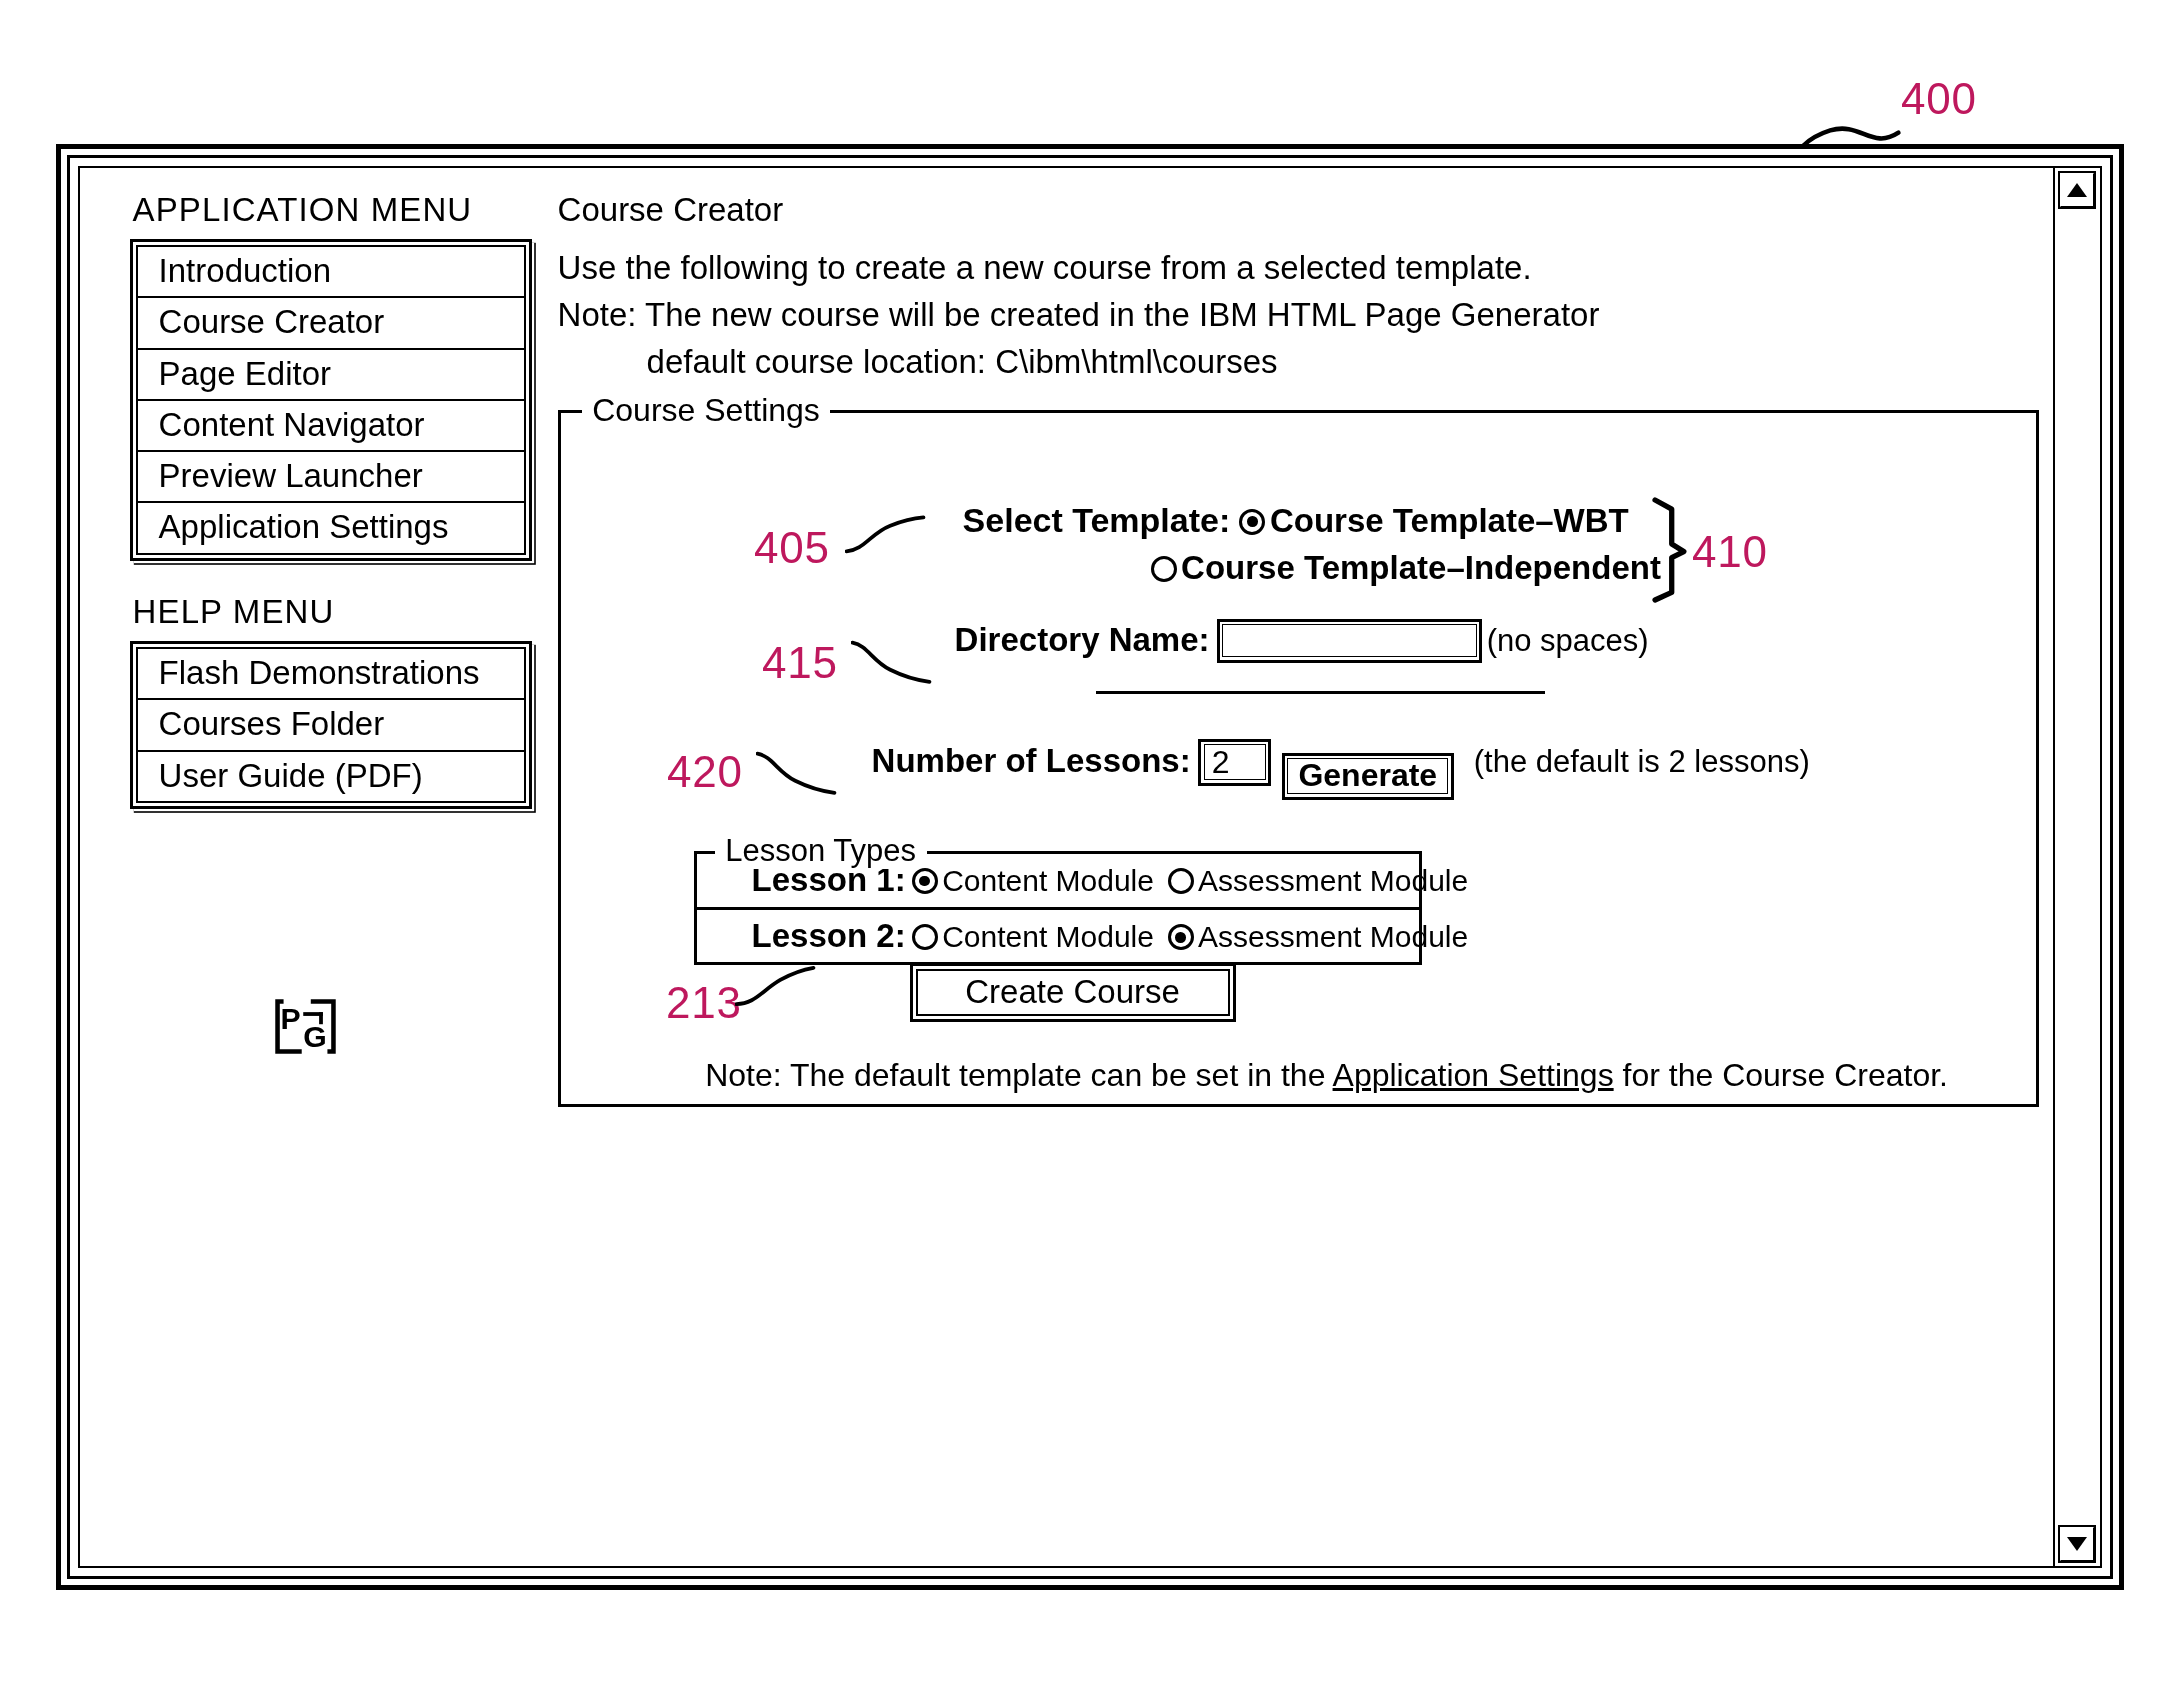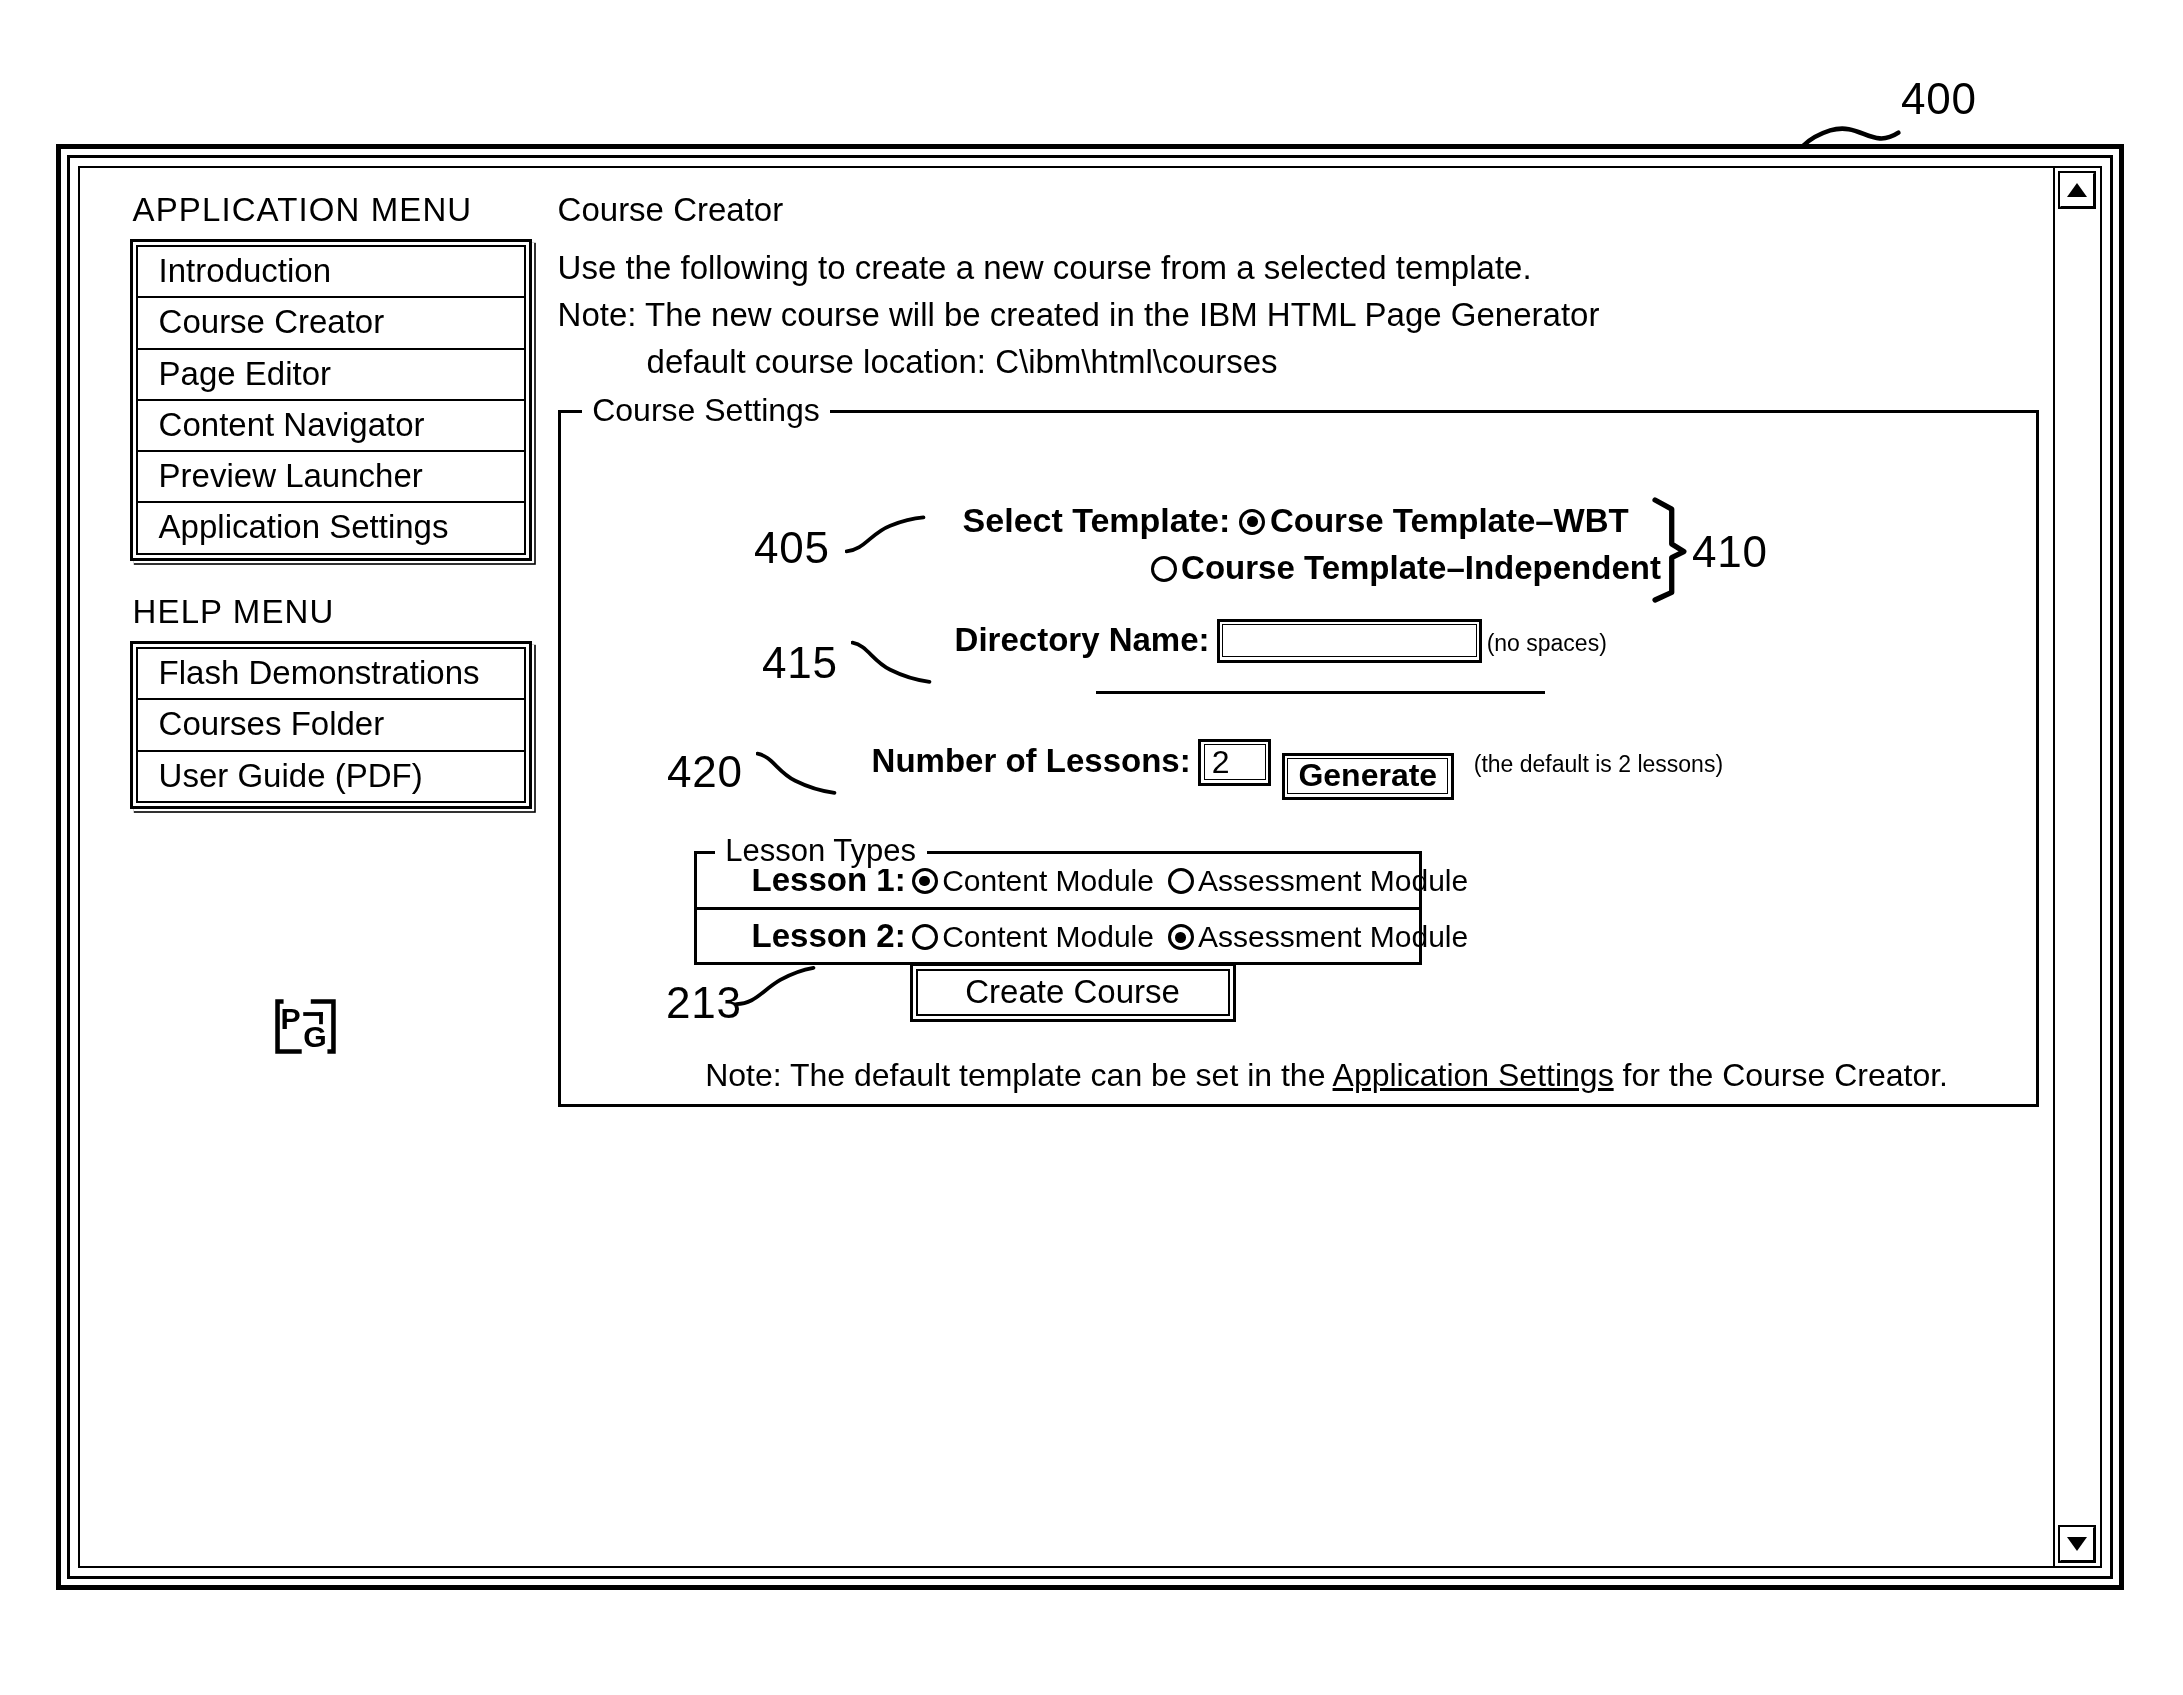--- a/index.html
+++ b/index.html
@@ -16,21 +16,21 @@
     color: #000000;
     overflow: hidden;
   }
 
   
   .callout {
     position: absolute;
     font-family: "Liberation Sans", sans-serif;
     font-size: 44px;
     letter-spacing: 0.8px;
-    color: #000000;
+    color: #be185d;
     white-space: nowrap;
   }
   .leader { position: absolute; pointer-events: none; }
 
   
   #window-frame {
     position: absolute;
     left: 56px;
     top: 144px;
     width: 2068px;
@@ -227,21 +227,21 @@
     position: absolute;
     left: 2.3px; top: 2.3px; right: 2.3px; bottom: 2.3px;
     border: 1.5px solid #000;
   }
   #dir-value {
     position: absolute;
     left: 10.6px; top: 4.5px;
     font-size: 27px;
     line-height: 33px;
   }
-  .hint { font-size: 23px; }
+  .hint { font-size: 31px; }
 
   #dir-rule {
     position: absolute;
     left: 535px; top: 278px;
     width: 449px; height: 3.8px;
     background: #000;
   }
 
   #row-lessons { left: 311px; top: 326px; }
   #lesson-count {

